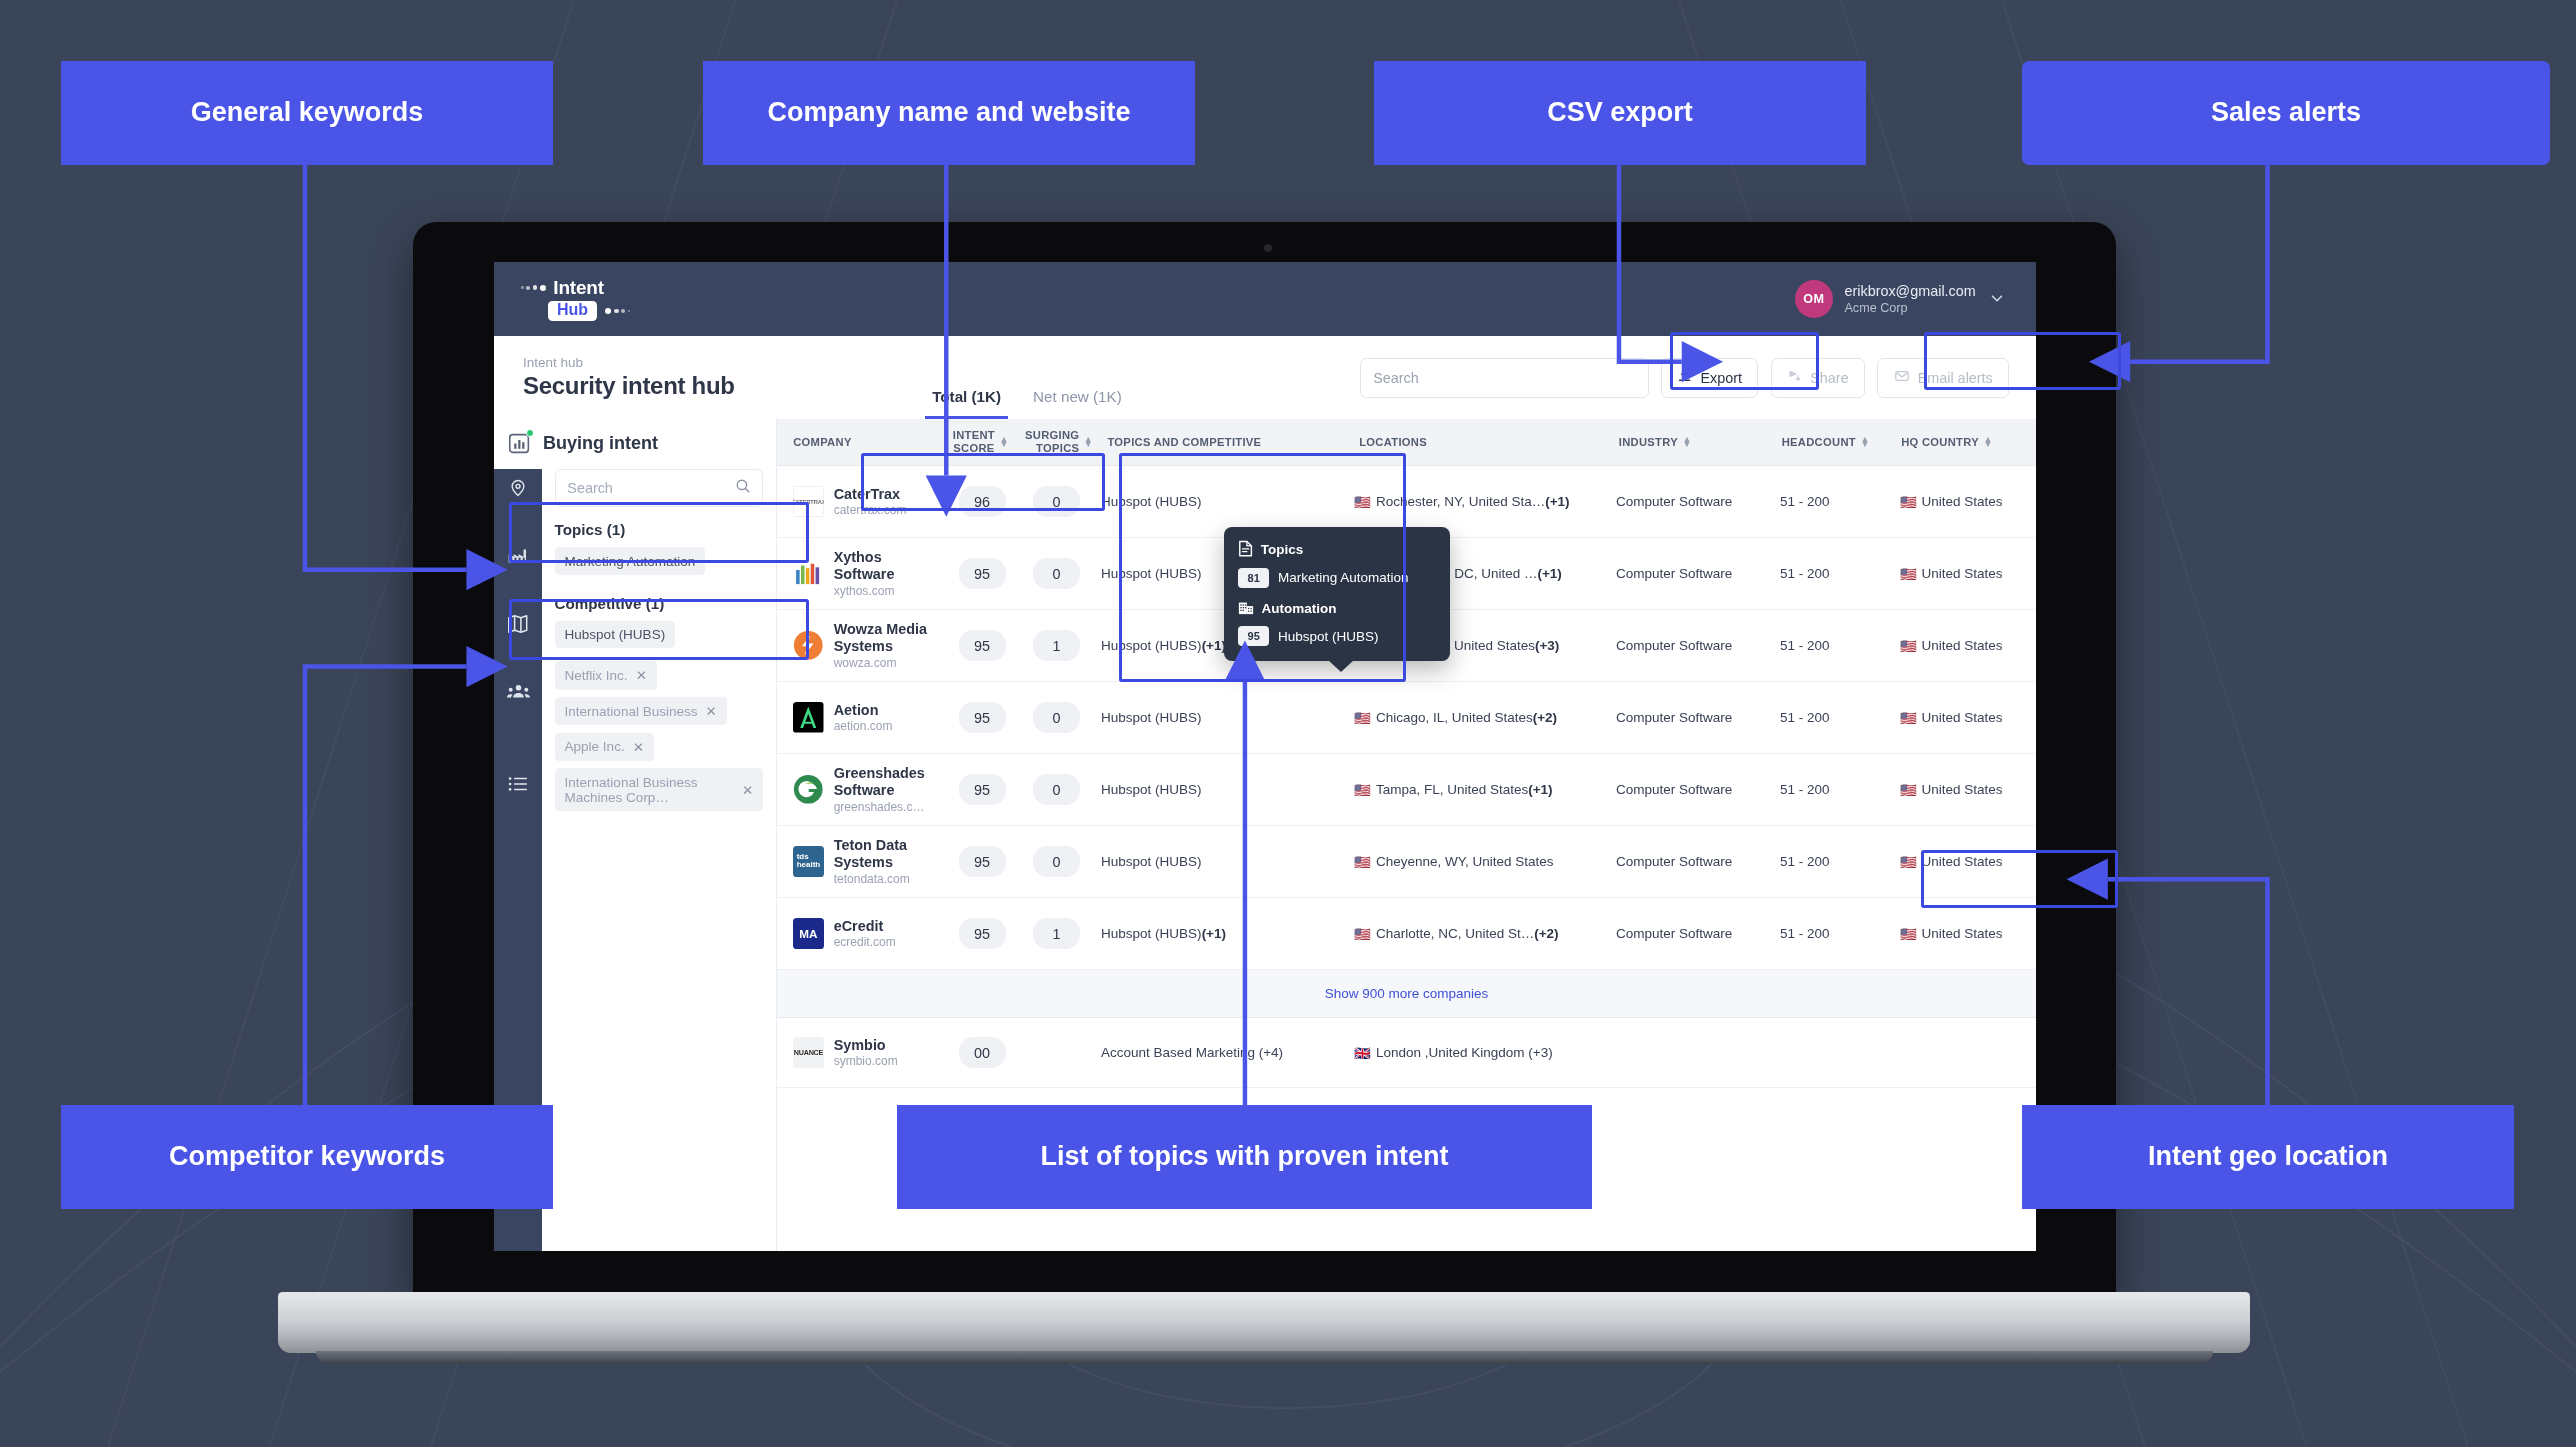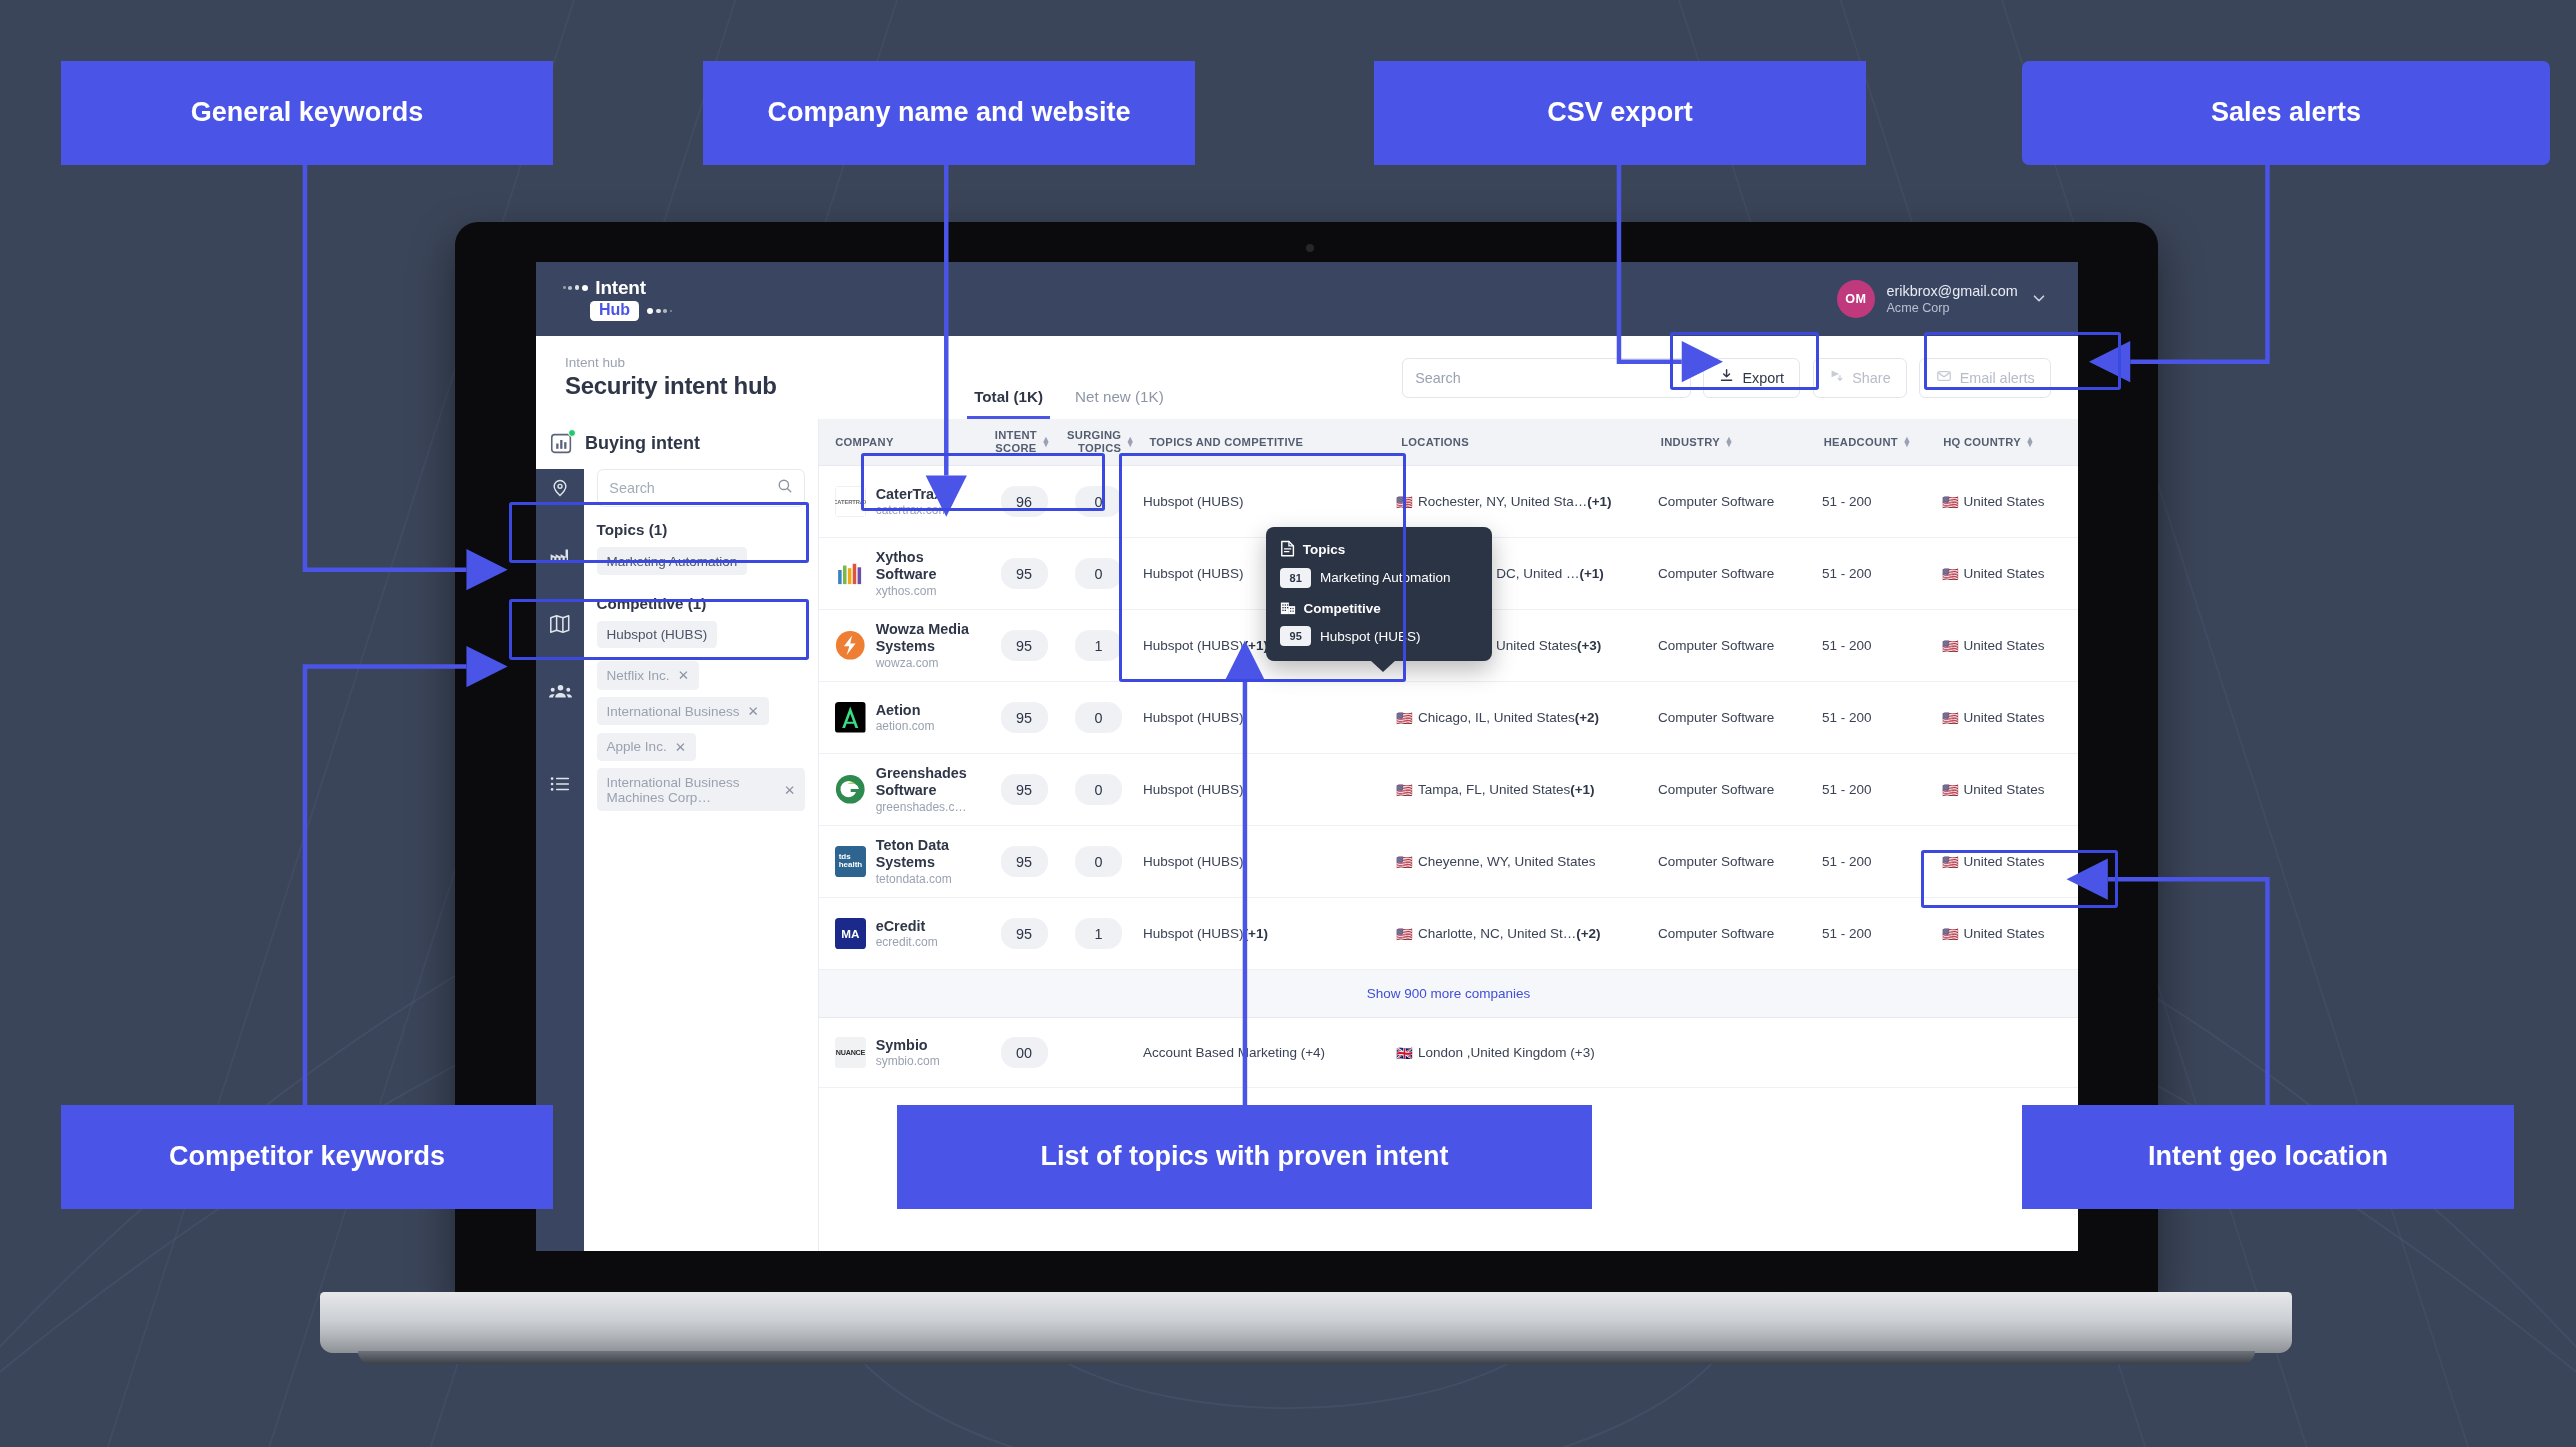--- a/index.html
+++ b/index.html
@@ -9,21 +9,21 @@
     overflow: hidden;
   }
   body {
     background: #3b4559;
     position: relative;
   }
   
   #bg-arcs { position: absolute; inset: 0; z-index: 0; pointer-events: none; }
 
   
-  #laptop { position: absolute; left: 455px; top: 222px; width: 1733px; height: 1076px; z-index: 2; }
+  #laptop { position: absolute; left: 413px; top: 222px; width: 1733px; height: 1076px; z-index: 2; }
   #laptop-lid {
     position: absolute; left: 0; top: 0; width: 1703px; height: 1076px;
     background: #0b0b0d; border-radius: 23px 23px 5.4px 5.4px;
     box-shadow: 0 18px 45px rgba(0,0,0,.45);
   }
   #laptop-screen {
     position: absolute; left: 81px; top: 40px; width: 1542px; height: 989px;
     background: #ffffff; overflow: hidden;
   }
   #laptop-cam { position:absolute; left:851px; top:21.5px; width:8px; height:8px; border-radius:50%; background:#26262b; }
@@ -738,21 +738,21 @@
                 <rect x="7.8" y="9" width="1.5" height="1.5"></rect>
                 <rect x="2.6" y="12" width="1.5" height="1.5"></rect>
                 <rect x="5.2" y="12" width="1.5" height="1.5"></rect>
                 <rect x="11.3" y="10" width="1.4" height="1.4"></rect>
                 <rect x="14" y="10" width="1.4" height="1.4"></rect>
                 <rect x="11.3" y="13" width="1.4" height="1.4"></rect>
                 <rect x="14" y="13" width="1.4" height="1.4"></rect>
               </g>
             </svg>
         </span>
-        <span>Competitive</span>
+        <span>Automation</span>
       </div>
       <div class="tt-item" style="margin-bottom:0">
         <span class="tt-badge">95</span>
         <span>Hubspot (HUBS)</span>
       </div>
       <div class="tt-arrow"></div>
     </div>
   </div>
 
   <div id="laptop-notch"></div>

